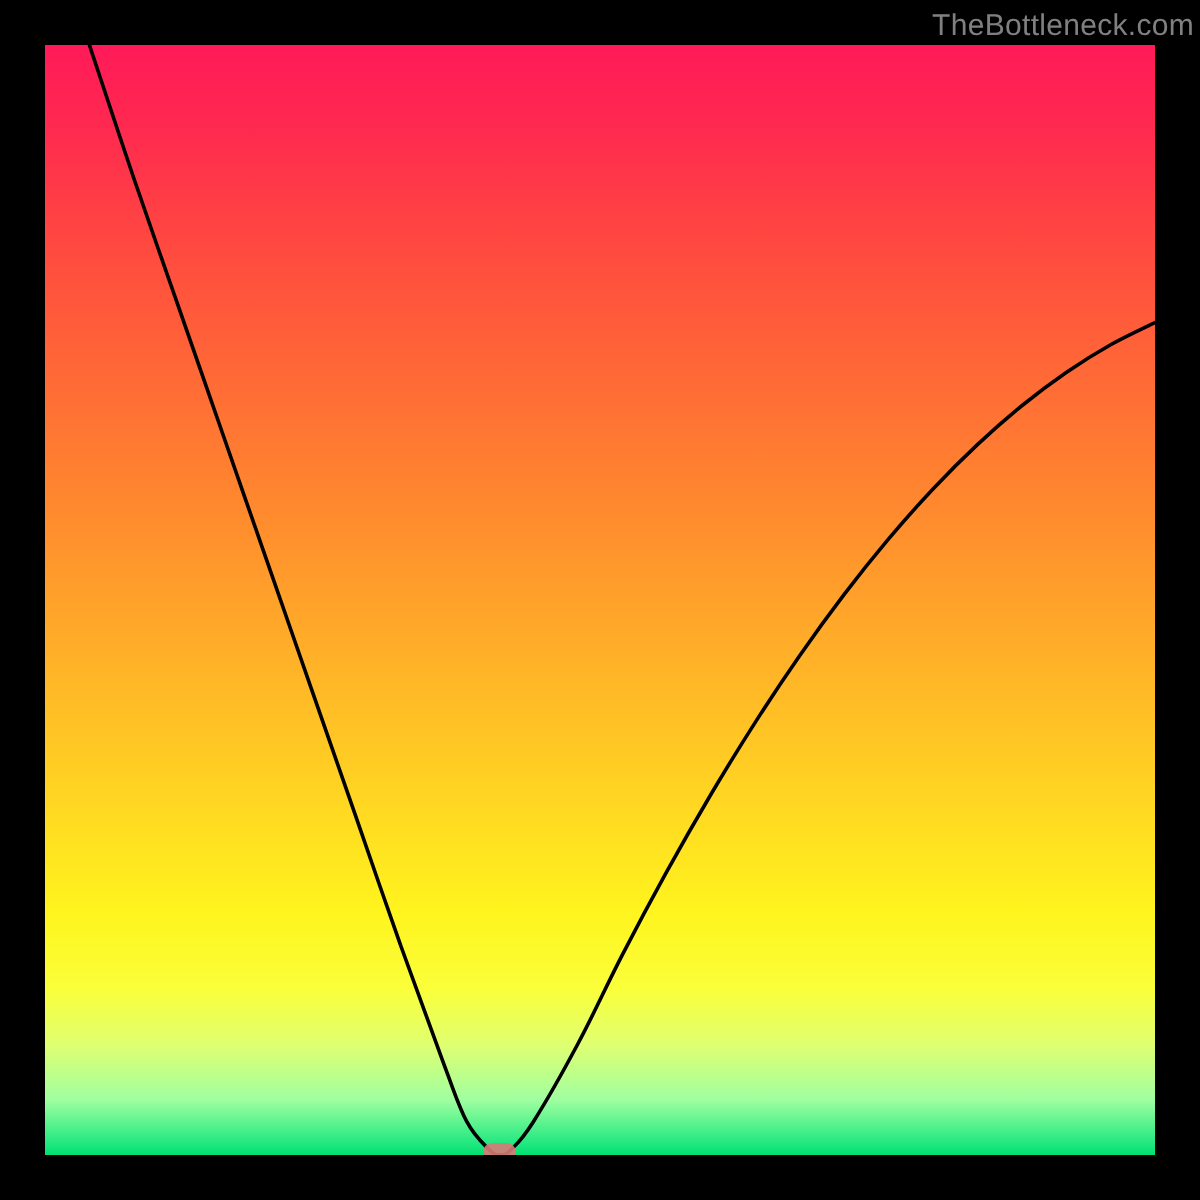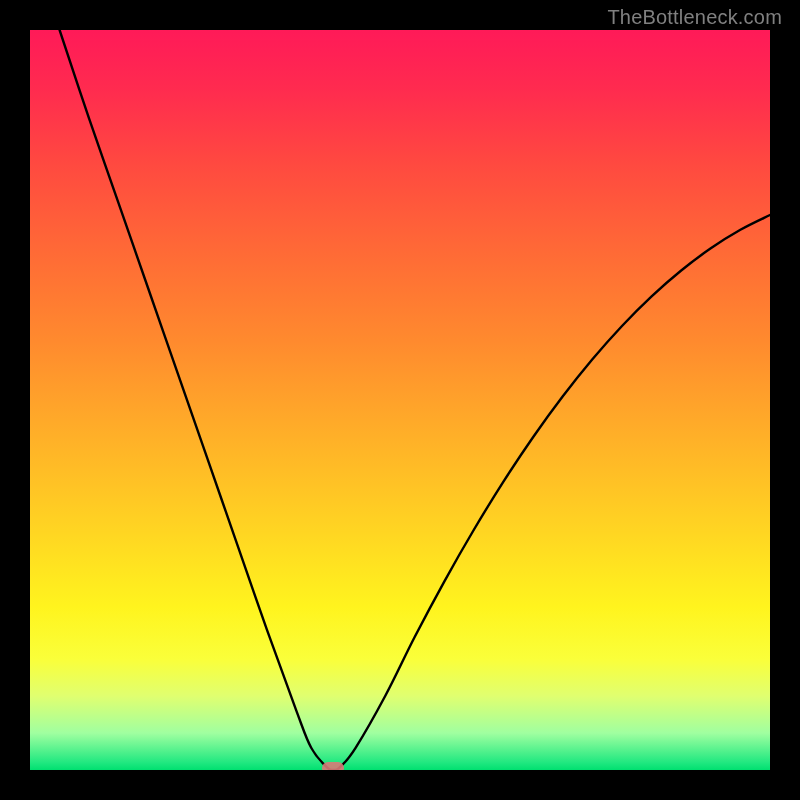--- a/index.html
+++ b/index.html
@@ -6,21 +6,21 @@
   body {
     width: 800px;
     height: 800px;
     background: #000;
     position: relative;
     font-family: Arial, sans-serif;
   }
   .watermark {
     position: absolute;
     top: 6px;
-    right: 18px;
+    right: 4px;
     font-size: 20px;
     color: #808080;
     font-weight: normal;
     z-index: 10;
     letter-spacing: 0.2px;
   }
   .plot-area {
     position: absolute;
     left: 30px;
     top: 30px;

